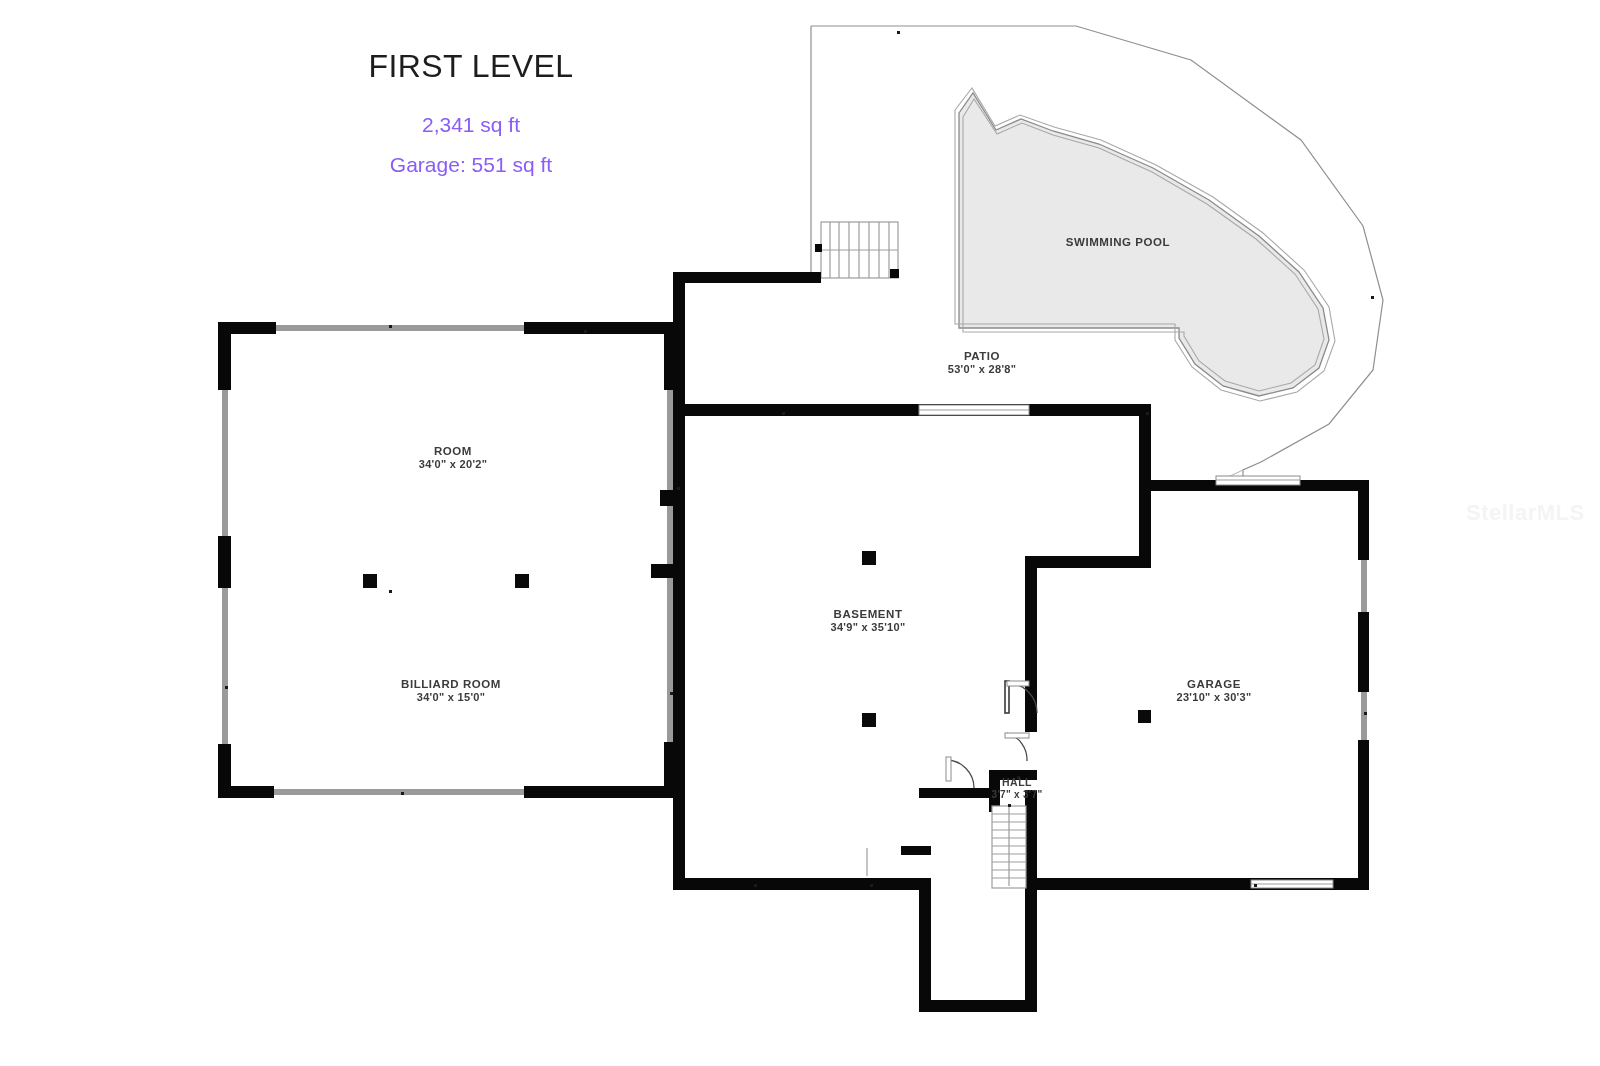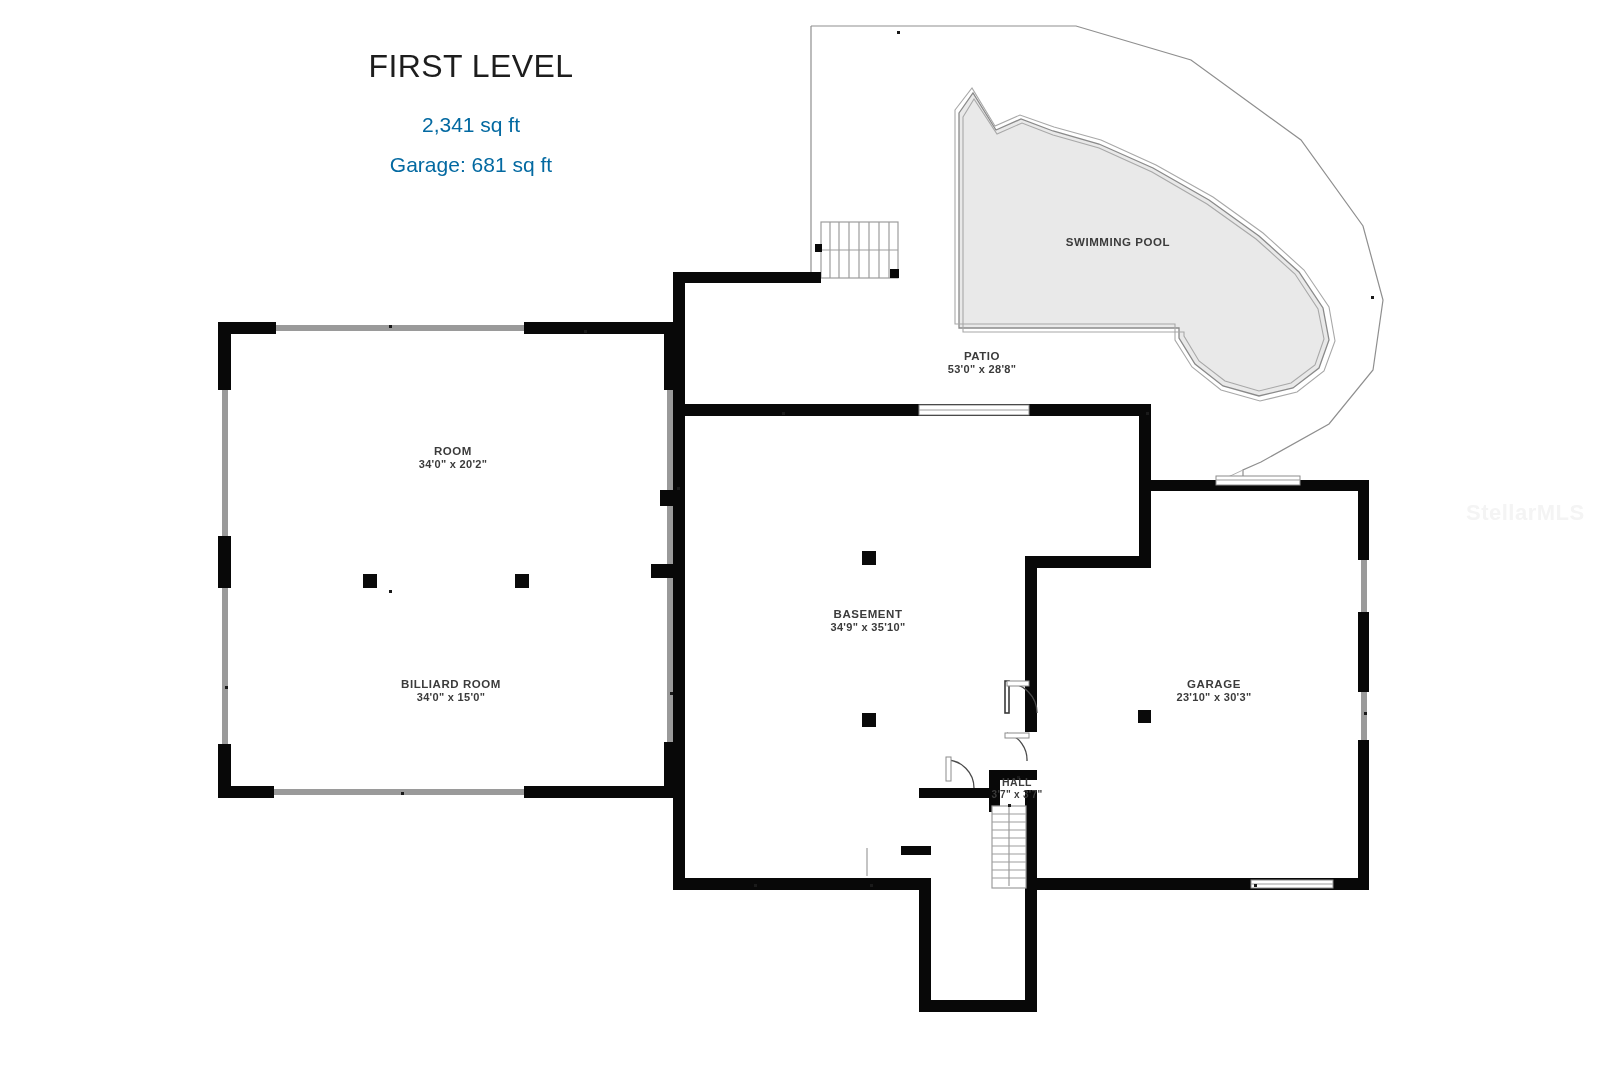--- a/index.html
+++ b/index.html
@@ -30,21 +30,21 @@
   }
   .title-line {
     font-size: 32px;
     color: #1d1d1d;
     line-height: 1.30;
     letter-spacing: 0.4px;
     font-weight: 400;
   }
   .area-line {
     font-size: 21px;
-    color: #0369a1;
+    color: #8b5cf6;
     margin-top: 22px;
     line-height: 1.45;
   }
   .area-line.second { margin-top: 10px; }
 
   svg { display: block; }
   .wall      { fill: #080808; }
   .thinwall  { fill: #9a9a9a; }
   .winfill   { fill: #ffffff; stroke: #8c8c8c; stroke-width: 1; }
   .outline   { fill: none; stroke: #8f8f8f; stroke-width: 1.2; }
@@ -86,21 +86,21 @@
   }
 </style>
 </head>
 <body>
 
 <div id="plan-root">
 
   <div class="title-block">
     <div class="title-line">FIRST LEVEL</div>
     <div class="area-line">2,341 sq ft</div>
-    <div class="area-line second">Garage: 681 sq ft</div>
+    <div class="area-line second">Garage: 551 sq ft</div>
   </div>
 
   <svg width="1600" height="1066" viewBox="0 0 1600 1066">
 
     <g>
       <path class="outline" d="M 800,26 L 800,272 M 800,26 L 1065,26 L 1180,60 L 1290,140 L 1352,226 L 1372,300 L 1362,370 L 1318,424 L 1250,462 L 1232,470 L 1232,480"></path>
       <path class="outline-thin" d="M 1232,470 L 1215,478"></path>
     </g>
 
     <g>

